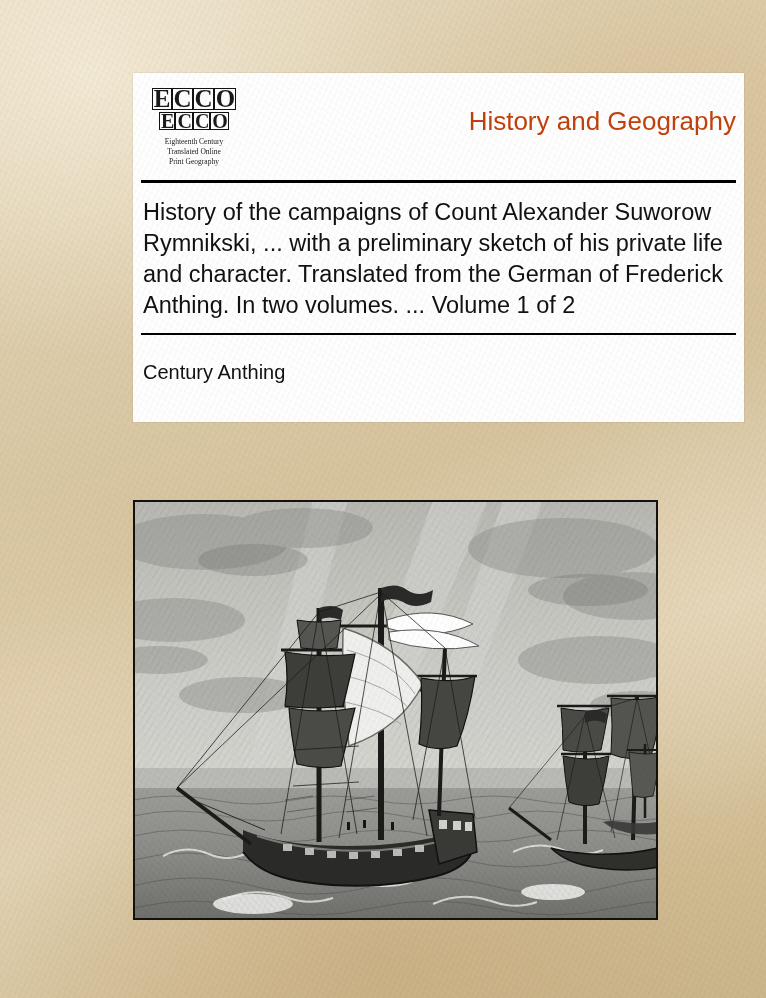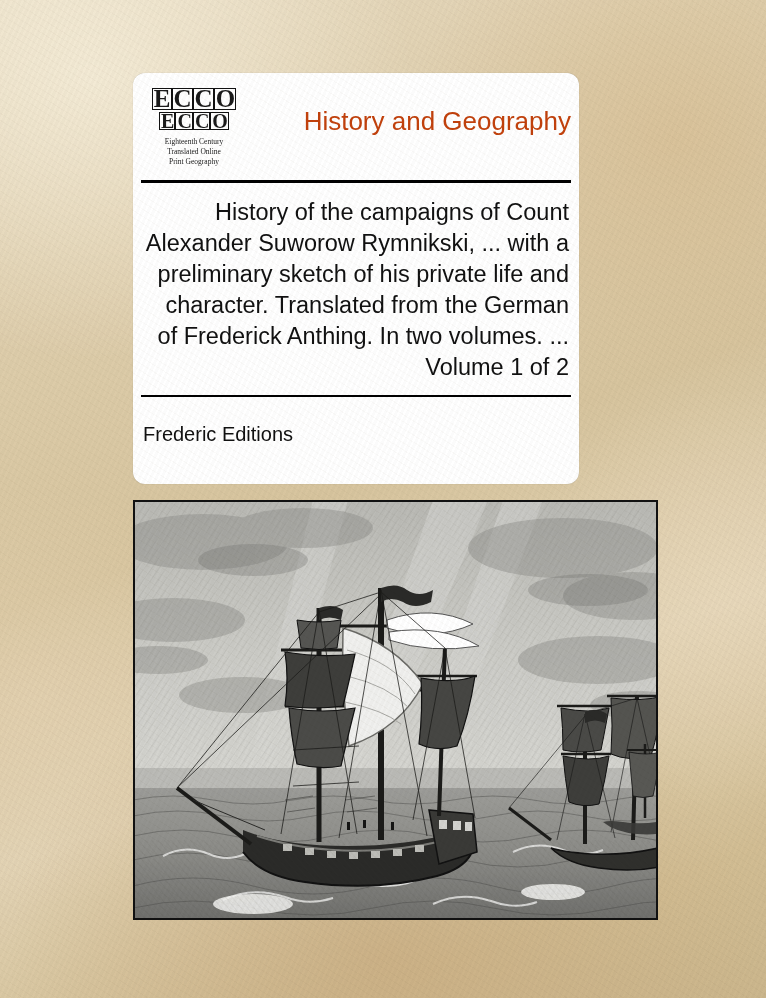--- a/index.html
+++ b/index.html
@@ -37,24 +37,23 @@
       repeating-linear-gradient(32deg, rgba(120,95,60,0.035) 0px, rgba(120,95,60,0.035) 1px, rgba(255,255,255,0) 1px, rgba(255,255,255,0) 6px);
     mix-blend-mode: multiply;
     opacity: 0.8;
   }
 
   
   .cover {
     position: absolute;
     left: 133px;
     top: 73px;
-    width: 446px;
+    width: 611px;
     background: #ffffff;
     box-shadow: 0 0 1px rgba(0,0,0,0.25);
-    border-radius: 12px;
   }
 
   
   .header {
     position: relative;
     height: 107px;
   }
   .ecco-logo {
     position: absolute;
     left: 14px;
@@ -112,21 +111,20 @@
 
   .rule {
     height: 3px;
     background: #000;
     margin: 0 8px;
   }
   .rule.thin { height: 2px; }
 
   .title-block {
     padding: 14px 10px 12px 10px;
-    text-align: right;
   }
   .title-block .title-text {
     font-size: 23.5px;
     line-height: 31px;
     color: #111;
   }
 
   .author-block {
     padding: 26px 10px 38px 10px;
   }
@@ -175,21 +173,21 @@
 
     <div class="rule"></div>
 
     <div class="title-block">
       <div class="title-text">History of the campaigns of Count Alexander Suworow Rymnikski, ... with a preliminary sketch of his private life and character. Translated from the German of Frederick Anthing. In two volumes. ... Volume 1 of 2</div>
     </div>
 
     <div class="rule thin"></div>
 
     <div class="author-block">
-      <div class="author-text">Frederic Editions</div>
+      <div class="author-text">Century Anthing</div>
     </div>
   </div>
 
   <div class="engraving">
     <svg width="525" height="420" viewBox="0 0 525 420" xmlns="http://www.w3.org/2000/svg">
       <defs>
         <linearGradient id="skyGrad" x1="0" y1="0" x2="0" y2="1">
           <stop offset="0%" stop-color="#b9b9b4"></stop>
           <stop offset="40%" stop-color="#cdcdc8"></stop>
           <stop offset="75%" stop-color="#d8d8d3"></stop>

